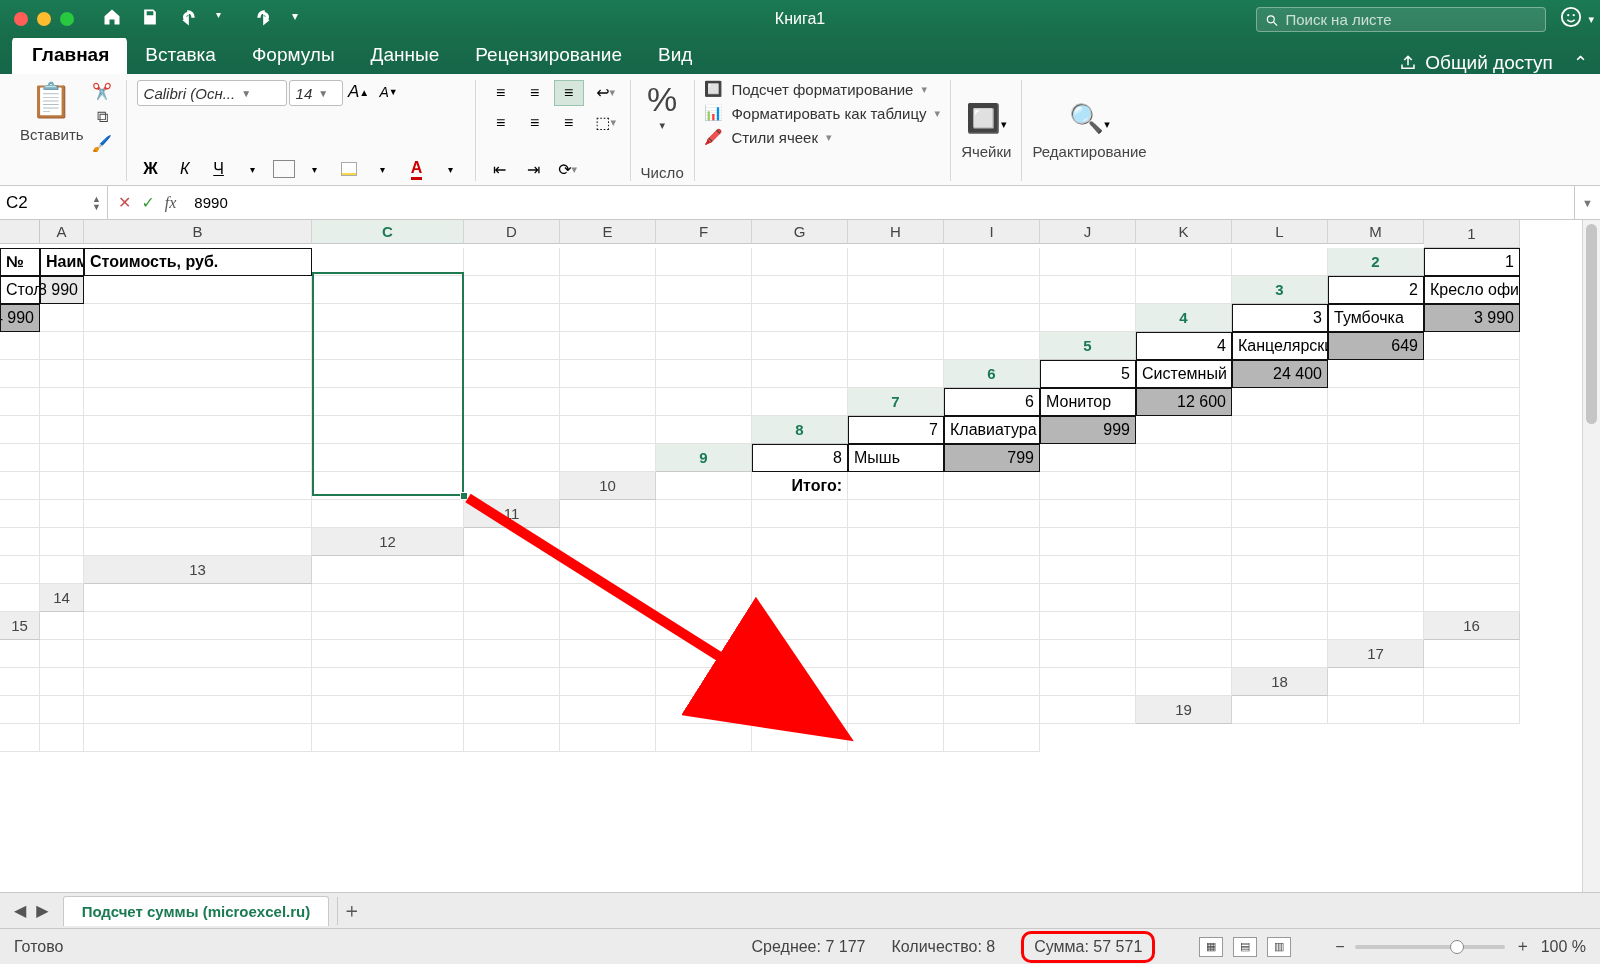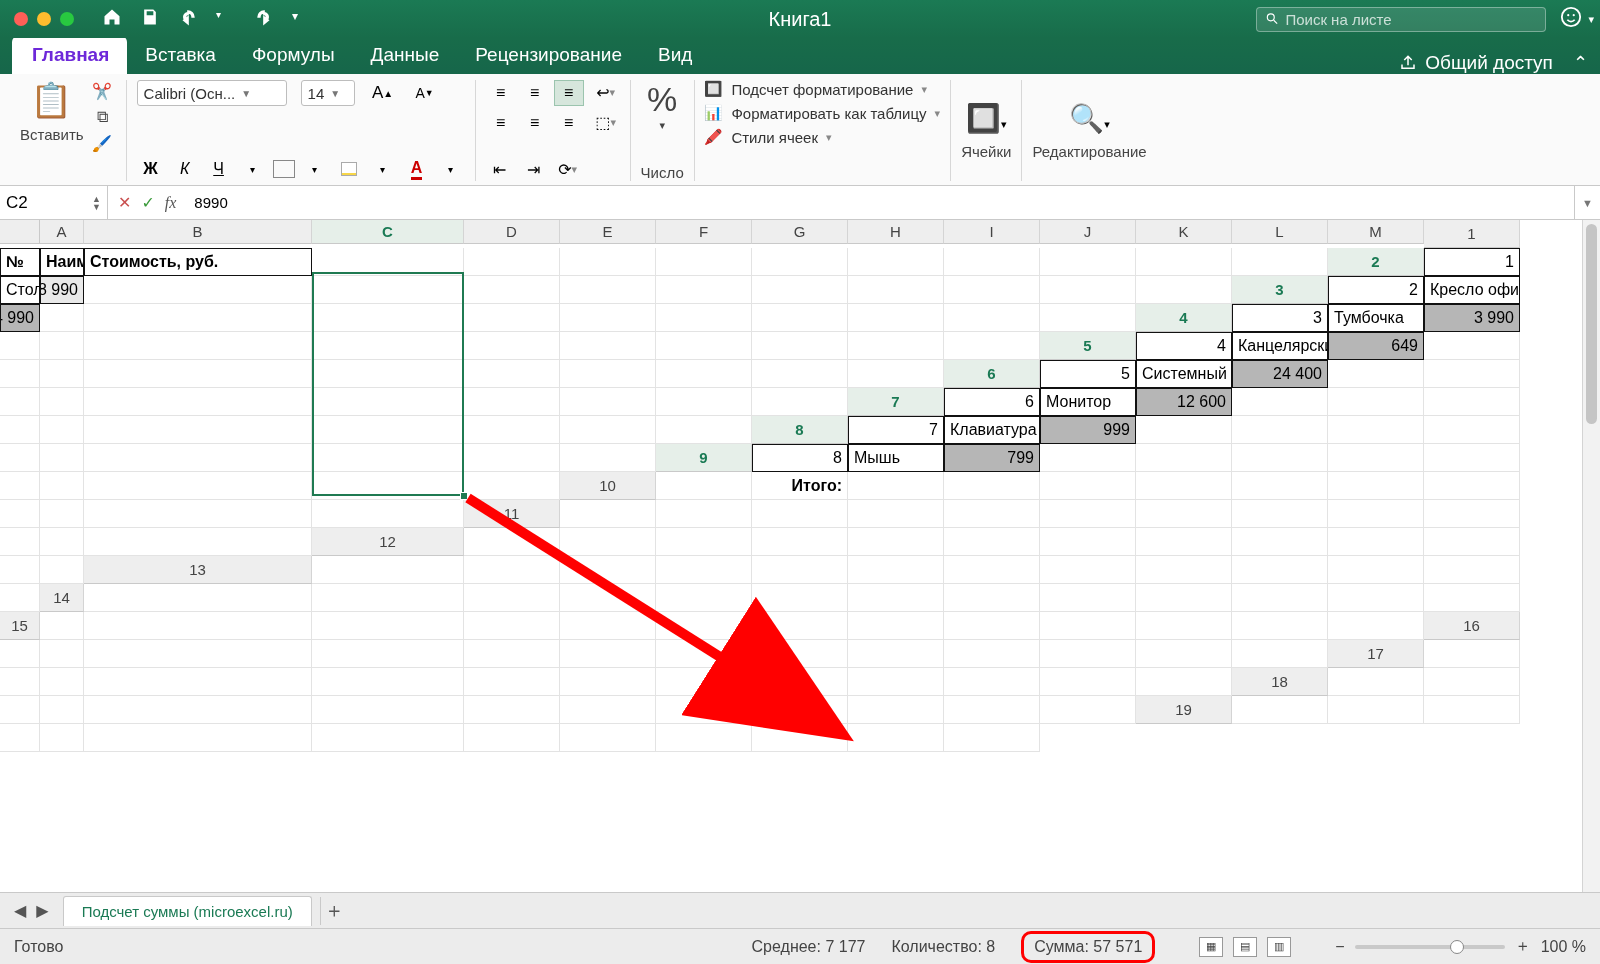--- a/index.html
+++ b/index.html
@@ -7,38 +7,38 @@
 
 
 .titlebar { height: 38px; background: linear-gradient(#1b7a54,#186c4a); display: flex; align-items: center; color: #fff; padding: 0 6px; position: relative; }
 .traffic { display: flex; gap: 9px; margin-left: 8px; }
 .tl { width: 14px; height: 14px; border-radius: 50%; }
 .tl.r { background:#ff5f57; }
 .tl.y { background:#febc2e; }
 .tl.g { background:#28c840; }
 .qa { margin-left: 28px; display: flex; gap: 18px; align-items: center; }
 .qa svg, .qa .u { width: 20px; height: 20px; fill: #fff; color:#fff; }
-.doc-title { position:absolute; left:50%; transform:translateX(-50%); font-size:20px; }
-.search-wrap { margin-left:auto; display:flex; align-items:flex-start; gap:6px; background:rgba(255,255,255,.12); border:1px solid rgba(255,255,255,.35); border-radius:4px; padding:3px 8px; width:290px; }
+.doc-title { position:absolute; left:50%; transform:translateX(-50%); font-size:16px; }
+.search-wrap { margin-left:auto; display:flex; align-items:flex-end; gap:6px; background:rgba(255,255,255,.12); border:1px solid rgba(255,255,255,.35); border-radius:4px; padding:3px 8px; width:290px; }
 .search-wrap input { background:transparent; border:none; outline:none; color:#fff; font-size:15px; width:100%; }
 .search-wrap input::placeholder { color:rgba(255,255,255,.75); }
 .smiley { margin-left:14px; margin-right:6px; }
 
 
 .tabs { height: 36px; background: linear-gradient(#186c4a,#16664a); display:flex; align-items:flex-end; padding:0 12px 0 12px; }
 .tab { padding: 8px 18px 8px; color:#fff; font-size:19px; cursor:pointer; }
-.tab.active { background:#fff; color:#6d28d9; border-radius:6px 6px 0 0; font-weight:600;padding-left:20px; }
+.tab.active { background:#fff; color:#000000; border-radius:6px 6px 0 0; font-weight:600;padding-left:20px; }
 .share { margin-left:auto; color:#fff; display:flex; align-items:center; gap:8px; font-size:19px; }
 .share svg { width:18px;height:18px;fill:#fff; }
 
 
 .ribbon { height: 112px; background:#fafafa; border-bottom:1px solid #c9c9c9; display:flex; padding:6px 10px 4px 10px; }
 .group { display:flex; flex-direction:column; justify-content:space-between; padding:0 10px; border-right:1px solid #d7d7d7; }
 .group:last-child { border-right:none; }
-.gtop { display:flex; align-items:center; gap:14px; flex-wrap:wrap; }
+.gtop { display:flex; gap:2px; flex-wrap:wrap;font-style:italic; }
 .gcaption { font-size:15px; color:#444; text-align:center; margin-top:4px; }
 
 .paste-col { display:flex; flex-direction:column; align-items:center; gap:2px; }
 .btn-s { width:26px; height:22px; border:1px solid transparent; border-radius:3px; display:flex; align-items:center; justify-content:center; background:transparent; color:#444; }
 .sel-box { border:1px solid #bdbdbd; background:#fff; height:26px; display:flex; align-items:center; padding:0 6px; font-size:15px; color:#333; border-radius:3px; }
 .sel-box .car { margin-left:6px; font-size:10px; color:#777; }
 .row2 { display:flex; gap:6px; margin-top:6px; align-items:center; }
 .mini { width:28px; height:24px; display:flex; align-items:center; justify-content:center; border:1px solid transparent; }
 .icon-stack { display:flex; flex-direction:column; gap:4px; margin-left:6px;}
 
@@ -84,21 +84,21 @@
 .sel-c { background:#b6b6b6; }
 .sel-c.first { background:#e9e9e9; }
 .sel-outline { position:absolute; border:2px solid #1f7a52; pointer-events:none; }
 .sel-handle { position:absolute; width:8px; height:8px; background:#1f7a52; border:1px solid #fff; }
 
 
 .vscroll { position:absolute; right:0; top:0; bottom:0; width:18px; background:#f2f2f2; border-left:1px solid #d4d4d4; }
 .vthumb { position:absolute; top:4px; left:3px; right:3px; height:200px; background:#c5c5c5; border-radius:6px; }
 .hscroll-row { height:36px; background:#ececec; border-top:1px solid #c9c9c9; display:flex; align-items:center; }
 .sheet-nav { display:flex; gap:10px; padding:0 14px; color:#555; }
-.sheet-tab { background:#fff; border:1px solid #c9c9c9; border-bottom:none; padding:6px 18px; font-size:15px; color:#1a7a54; font-weight:400; border-radius:3px 3px 0 0; }
+.sheet-tab { background:#fff; border:1px solid #c9c9c9; border-bottom:none; padding:6px 18px; font-size:15px; color:#1a7a54; font-weight:700; border-radius:3px 3px 0 0; }
 .addsheet { width:28px; height:28px; display:flex;align-items:center;justify-content:center; margin-left:8px; border-left:1px solid #c9c9c9; color:#555; font-size:20px; }
 
 
 .status { height:36px; background:#ececec; border-top:1px solid #c9c9c9; display:flex; align-items:center; padding:0 14px; font-size:16px; color:#444; }
 .status .stats { margin-left:auto; display:flex; gap:26px; align-items:center; }
 .sum-hl { border:3px solid red; border-radius:10px; padding:4px 10px; }
 .views { display:flex; gap:10px; align-items:center; margin-left:18px; }
 .vbtn { width:24px; height:20px; border:1px solid #999; display:flex;align-items:center;justify-content:center; font-size:11px; background:#fff; }
 .zoom { display:flex; align-items:center; gap:10px; margin-left:18px; }
 .zslider { width:150px; height:4px; background:#c9c9c9; position:relative; border-radius:2px; }

